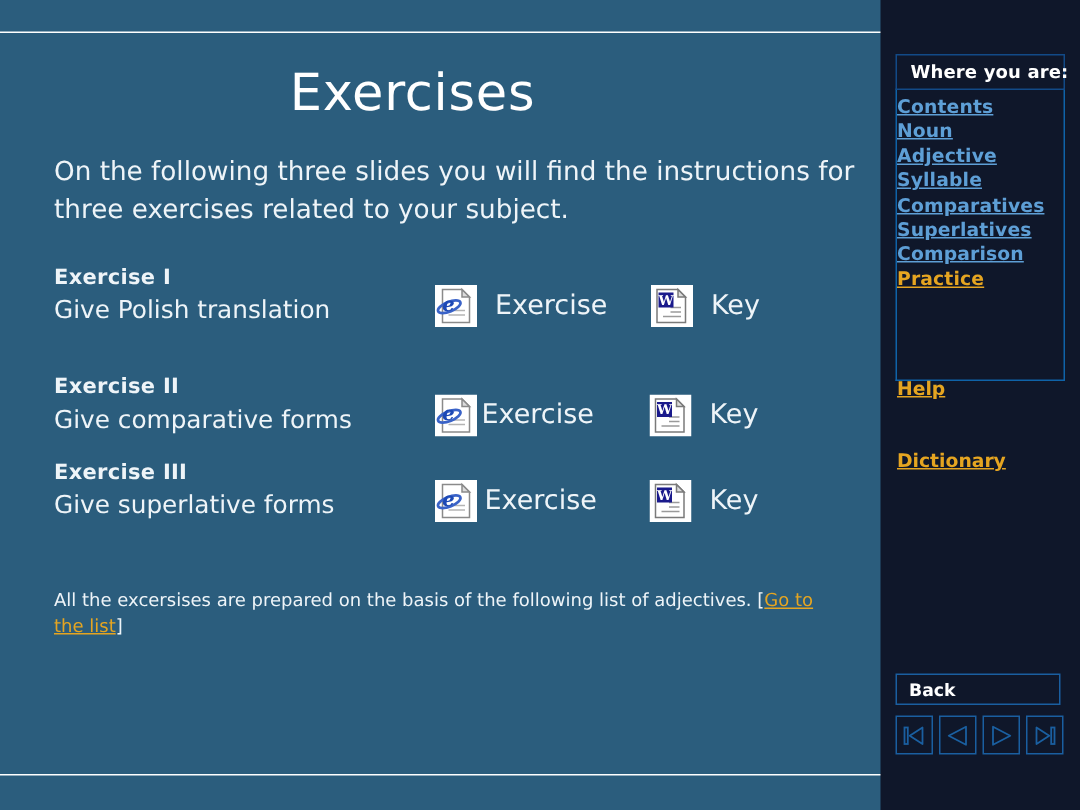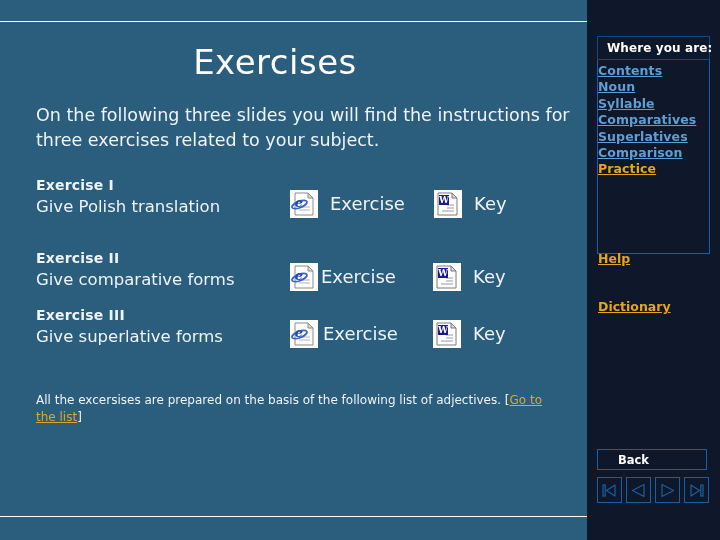--- a/index.html
+++ b/index.html
@@ -213,21 +213,21 @@
   }
 
   #back-button {
     position: absolute;
     left: 597px; top: 449px;
     width: 110px; height: 21px;
     box-sizing: border-box;
     border: 1px solid #1a5fa0;
     display: flex;
     align-items: center;
-    padding-left: 20px;
+    padding-left: 8px;
   }
   #back-button .bb-label {
     color: #ffffff;
     font-size: 11.5px;
     font-weight: bold;
     white-space: nowrap;
   }
 
   #nav-buttons {
     position: absolute;
@@ -378,20 +378,21 @@
 
     <div id="sidebar-frame"></div>
 
     <div id="where-box">
       <span class="wb-label">Where you are:</span>
     </div>
 
     <div id="nav-list">
       <a class="nav-item" href="#">Contents</a>
       <a class="nav-item" href="#">Noun</a>
+      <a class="nav-item" href="#">Adjective</a>
       <a class="nav-item" href="#">Syllable</a>
       <a class="nav-item" href="#">Comparatives</a>
       <a class="nav-item" href="#">Superlatives</a>
       <a class="nav-item" href="#">Comparison</a>
       <a class="nav-item active" href="#">Practice</a>
     </div>
 
     <div id="aux-list">
       <a class="aux-item" href="#">Help</a>
       <a class="aux-item" href="#">Dictionary</a>

